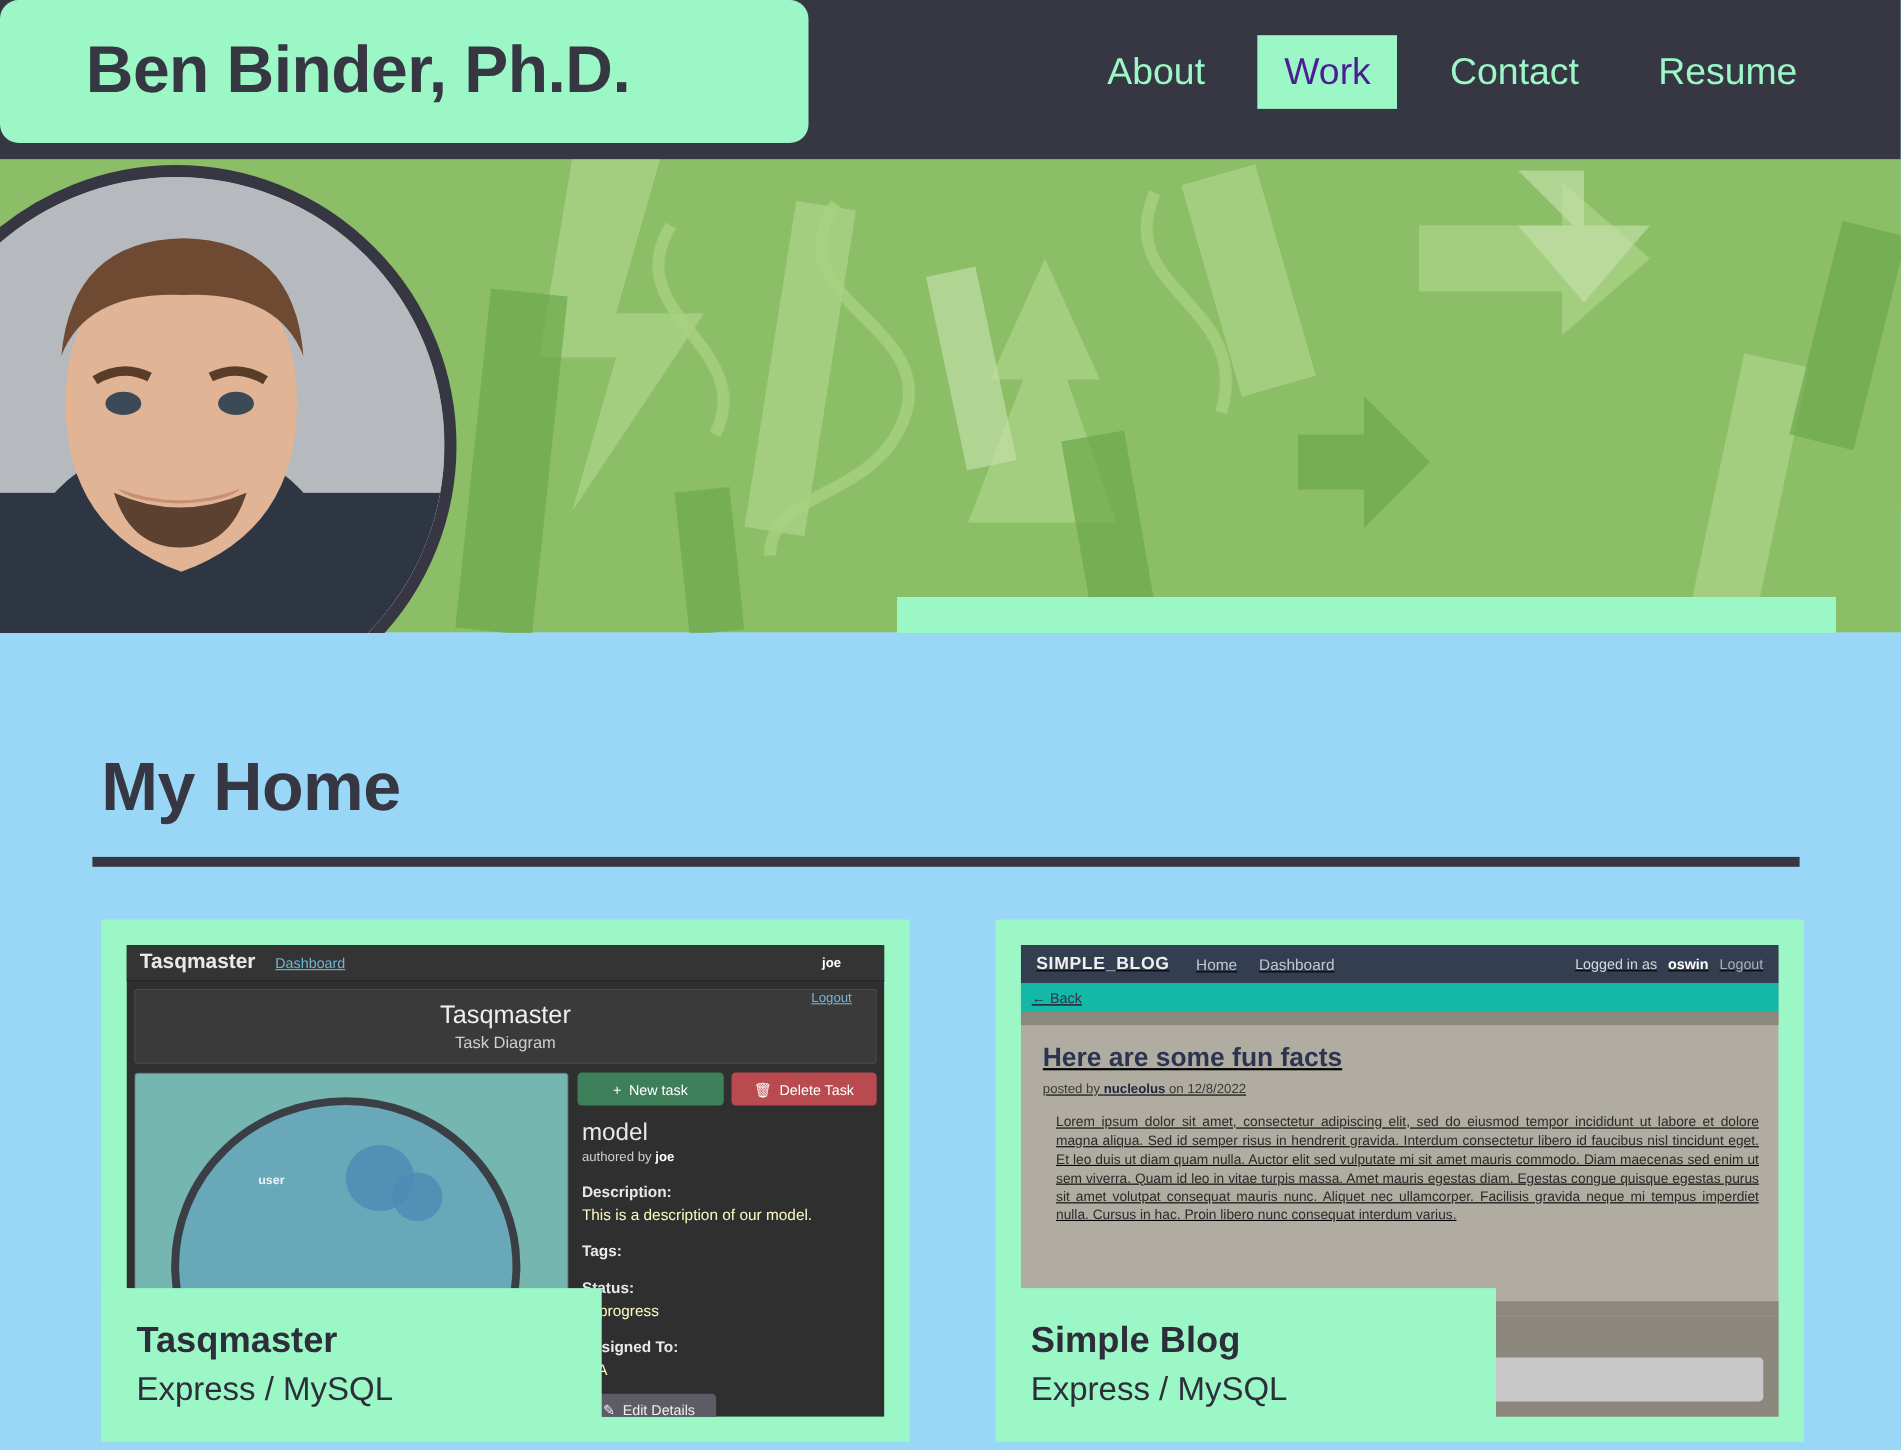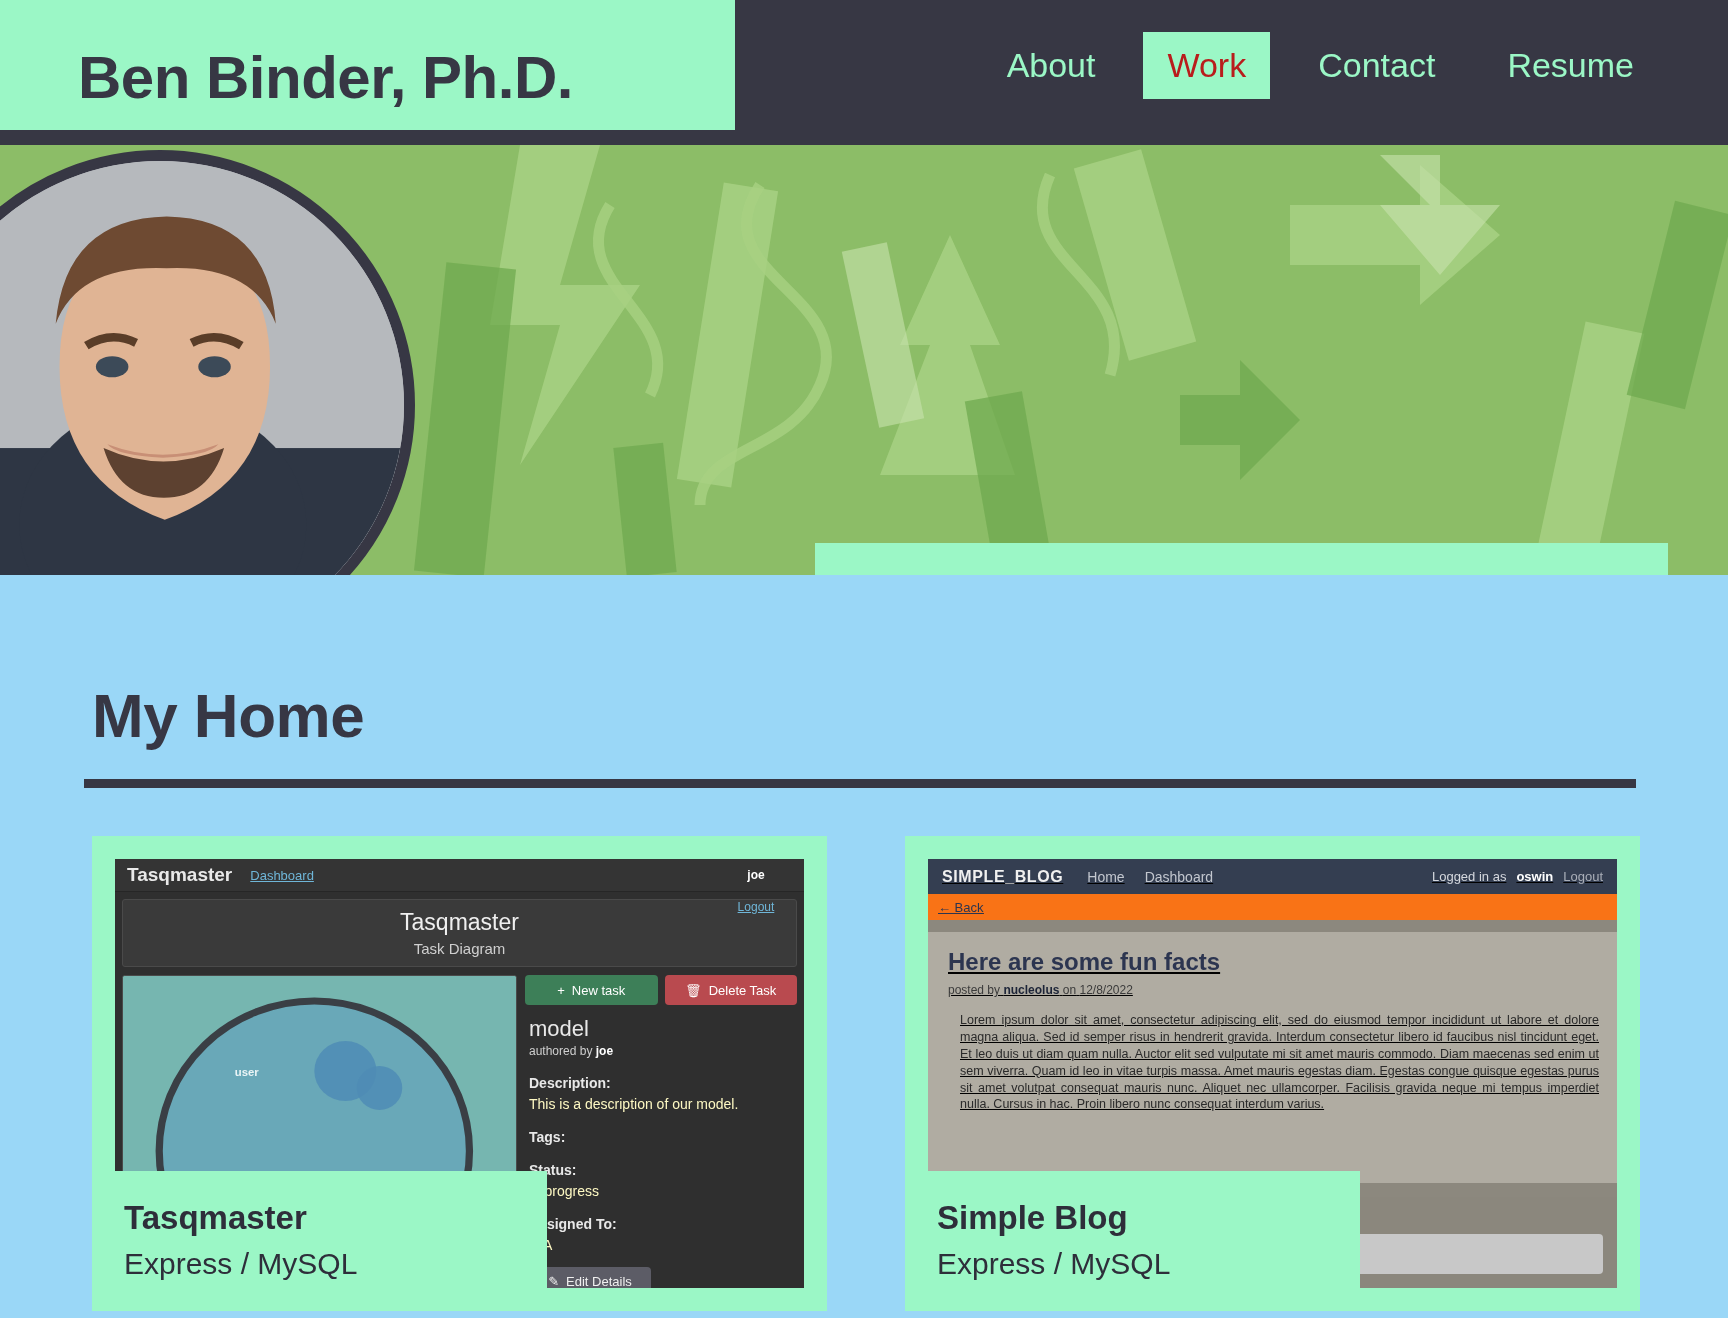--- a/index.html
+++ b/index.html
@@ -18,21 +18,22 @@
     display: flex;
     align-items: flex-start;
     justify-content: space-between;
   }
   .brand-plate {
     background: #9bf7c6;
     padding: 14px 34px 18px 78px;
     min-width: 735px;
     height: 130px;
     display: flex;
-    align-items: flex-end;
+    align-items: center;
+    border-radius: 17px;
   }
   .brand-plate h1 {
     font-size: 60px;
     font-weight: 700;
     color: #373744;
     letter-spacing: -0.5px;
     white-space: nowrap;
   }
   .main-nav {
     display: flex;
@@ -45,21 +46,21 @@
     color: #9bf7c6;
     font-size: 34px;
     text-decoration: none;
     padding: 14px 24px;
     margin: 0 12px;
     white-space: nowrap;
     cursor: pointer;
   }
   .nav-link.active {
     background: #9bf7c6;
-    color: #b91c1c;
+    color: #4c1d95;
   }
 
   
   .hero {
     position: relative;
     height: 430px;
     overflow: hidden;
     background: #8fc06a;
   }
   .hero-bg { position: absolute; inset: 0; }
@@ -205,21 +206,21 @@
   .sb-nav {
     height: 35px; background: #343e51;
     display: flex; align-items: center; padding: 0 14px;
   }
   .sb-brand { color: #f0f0f0; font-size: 16px; font-weight: 700; letter-spacing: .6px; margin-right: 24px; }
   .sb-navlink { color: #c3c7cf; font-size: 14px; margin-right: 20px; }
   .sb-right { margin-left: auto; font-size: 13px; color: #d5d8de; display: flex; gap: 10px; }
   .sb-right b { color: #fff; }
   .sb-right .lg { color: #a9aeb8; }
   .sb-back {
-    height: 26px; background: #f97316; display: flex; align-items: center;
+    height: 26px; background: #14b8a6; display: flex; align-items: center;
     padding-left: 10px; font-size: 13px; color: #2c3550; text-decoration: underline;
   }
   .sb-divider { height: 12px; background: #8c887e; }
   .sb-post { padding: 16px 18px 0 20px; }
   .sb-post h2 { font-size: 24px; color: #2c3550; font-weight: 700; }
   .sb-meta { font-size: 12px; color: #3b3b3b; margin-top: 7px; }
   .sb-meta b { color: #1d2538; }
   .sb-text {
     margin-top: 15px; font-size: 12.5px; line-height: 1.35;
     color: #2a2a2a; text-align: justify; padding-left: 12px;

